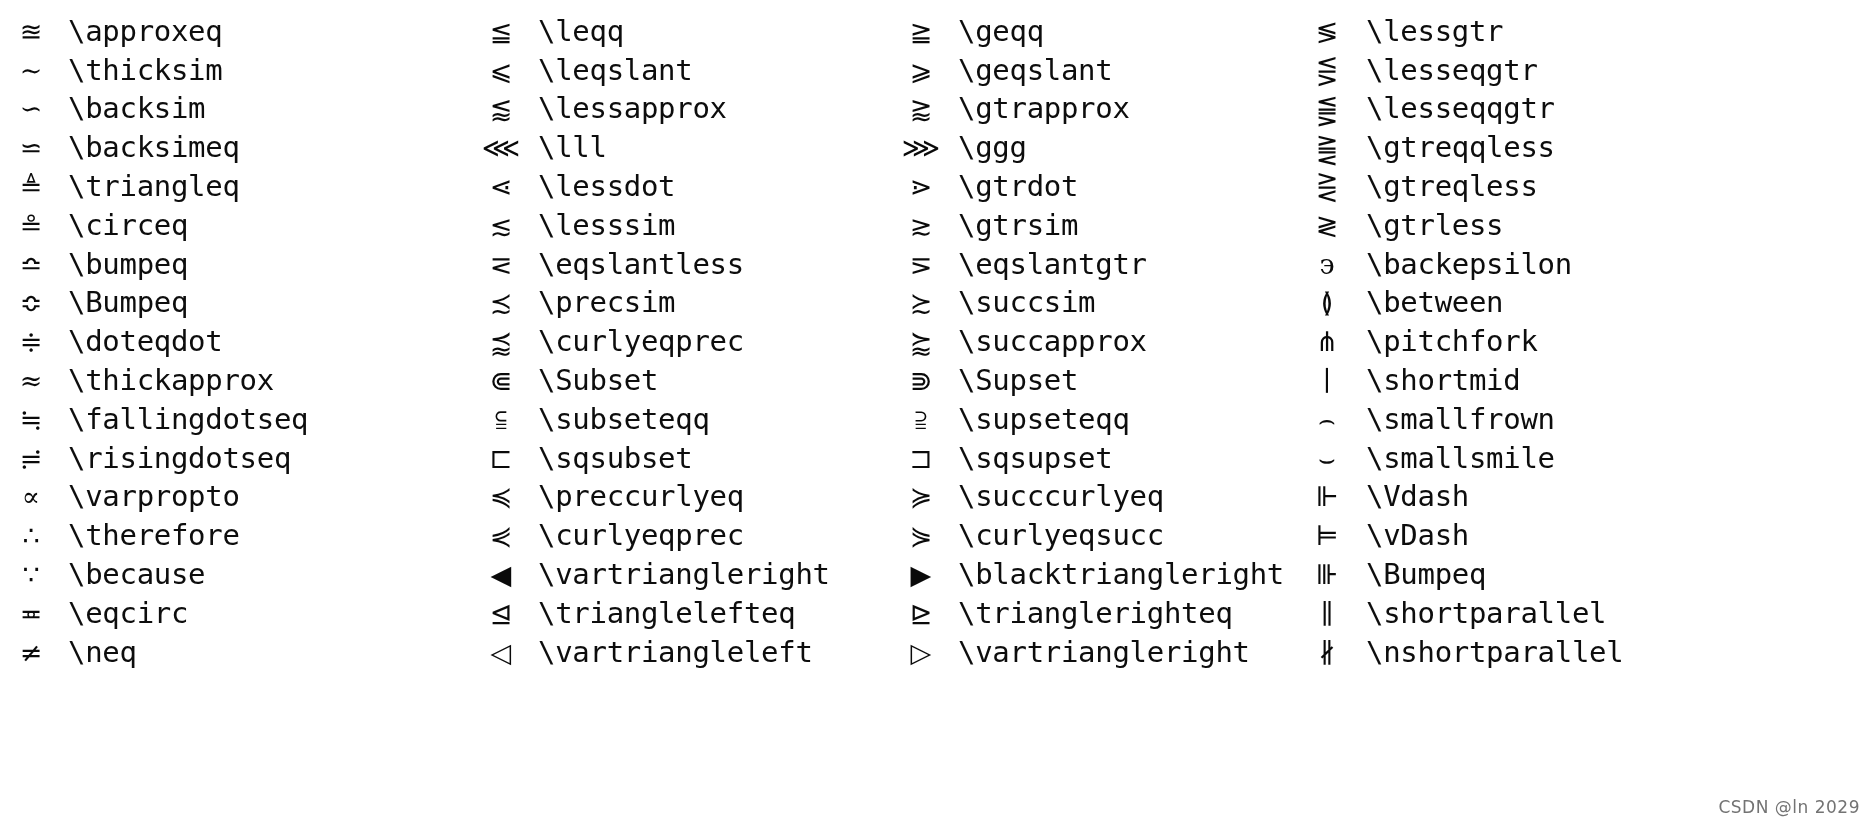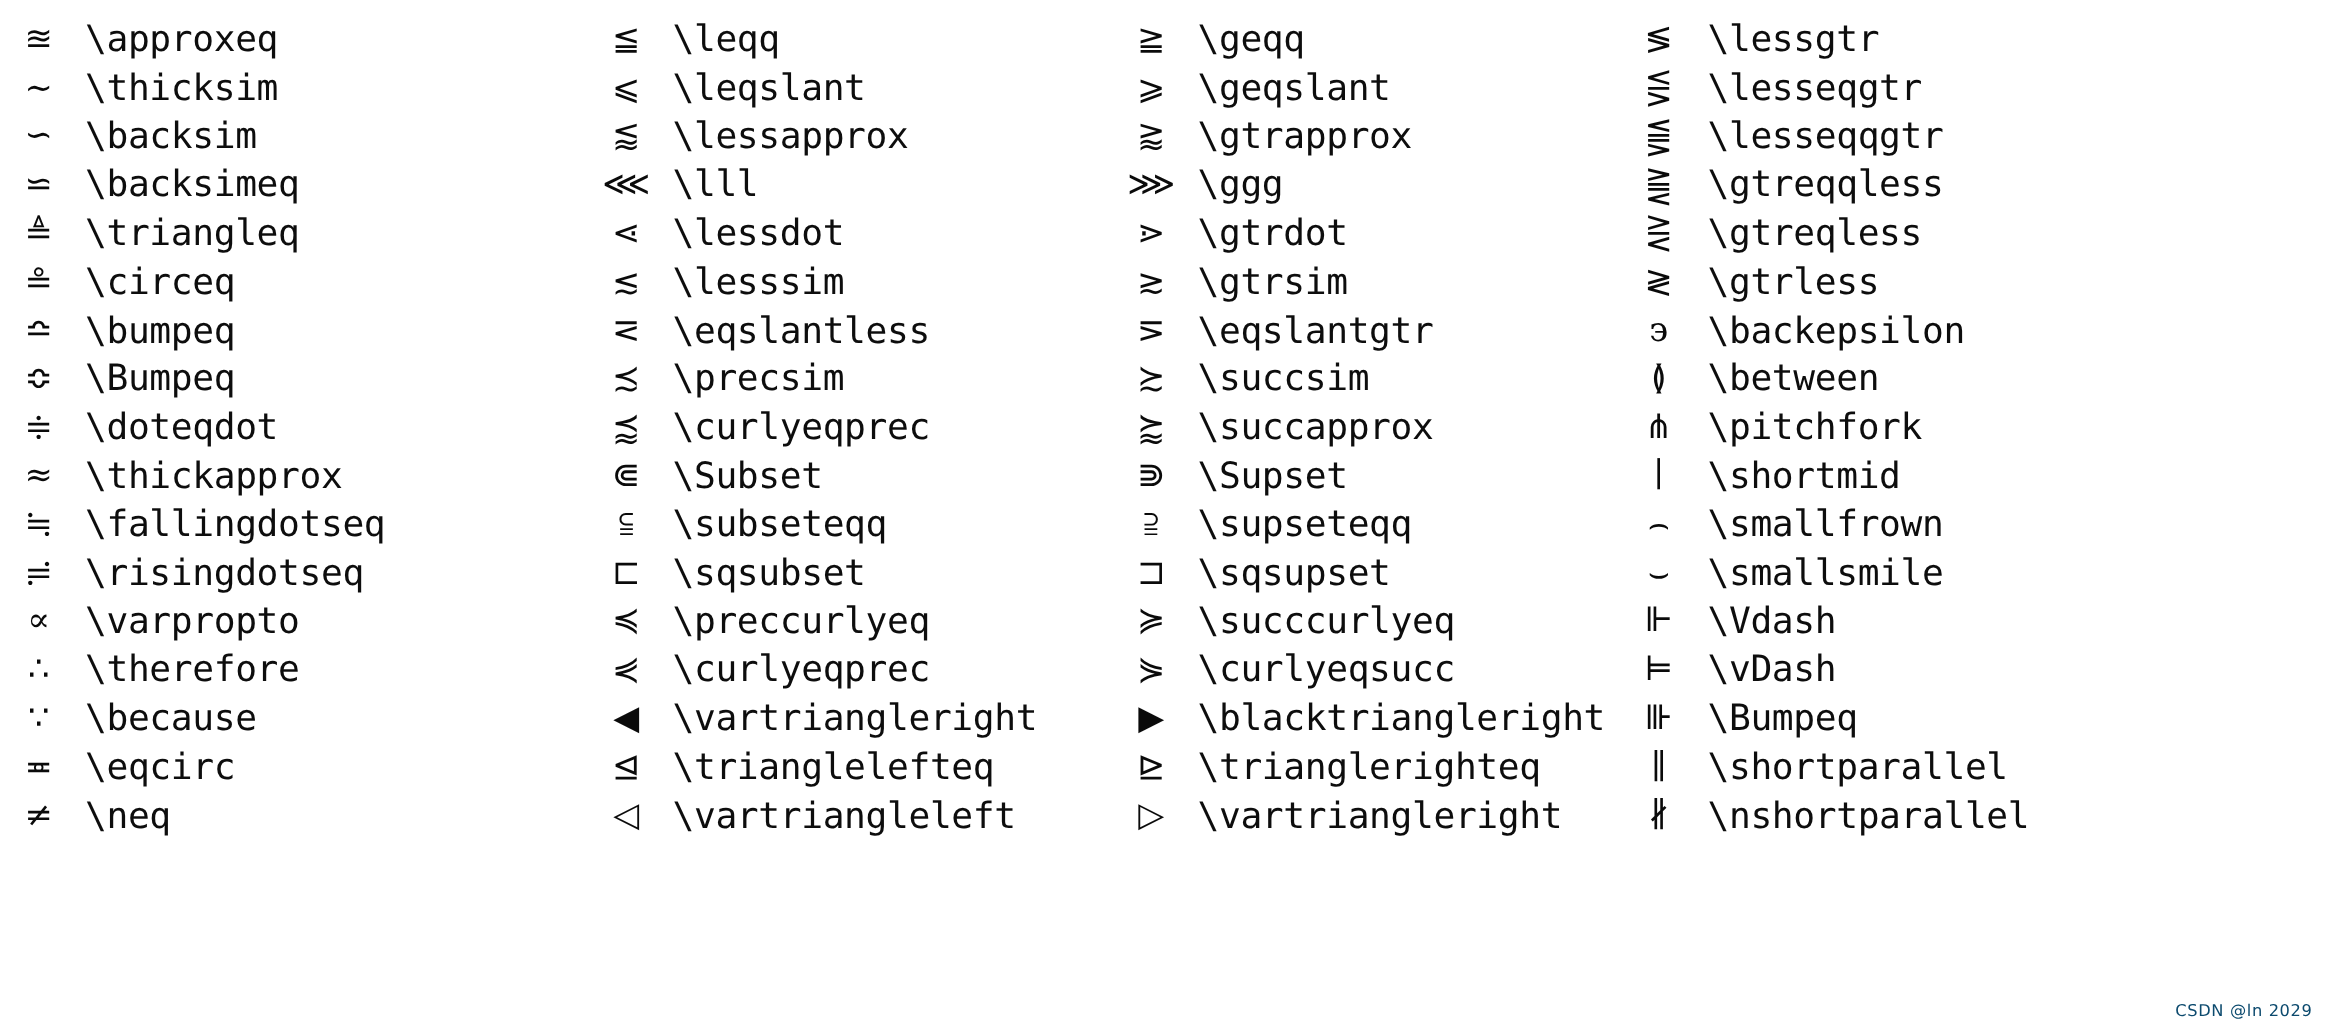--- a/index.html
+++ b/index.html
@@ -63,25 +63,25 @@
     color: #0d0d0d;
     white-space: pre;
   }
   .c1 .cmd { margin-left: 8px; }
   .c2 .cmd { margin-left: 8px; text-align: right; }
   .c3 .cmd { margin-left: 8px; }
   .c4 .cmd { margin-left: 10px; }
 
   #watermark {
     position: absolute;
-    right: 12px;
+    right: 2px;
     bottom: 5px;
     font-family: "DejaVu Sans", "Liberation Sans", sans-serif;
-    font-size: 13px;
-    color: #0c4a6e;
+    font-size: 17px;
+    color: #737373;
     letter-spacing: 0.5px;
     user-select: none;
   }
 </style>
 </head>
 <body>
 
 <div id="symbol-table">
     <div class="cell c1">
       <span class="glyph">≊</span>

